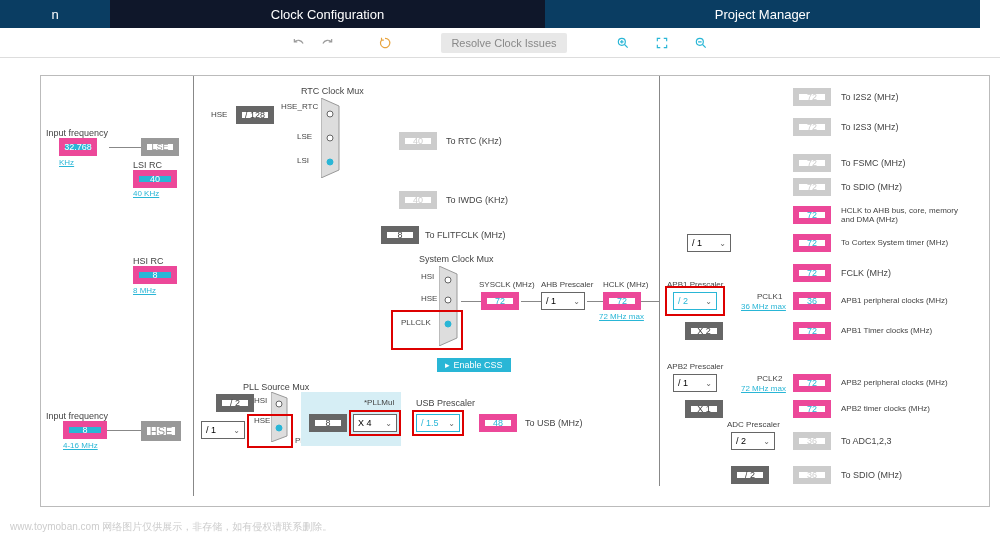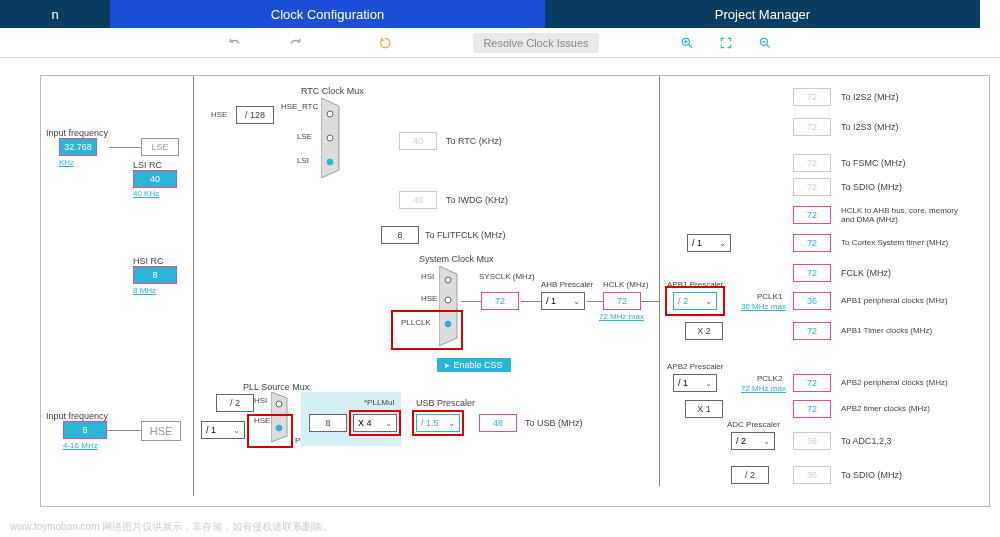--- a/index.html
+++ b/index.html
@@ -2,38 +2,38 @@
 <html><head>
 <meta charset="utf-8">
 <style>
 * { box-sizing: border-box; margin: 0; padding: 0; }
 body { font-family: Arial, sans-serif; font-size: 10px; background: #fff; width: 1000px; height: 537px; overflow: hidden; position: relative; }
 
 
 .topbar { display: flex; height: 28px; }
 .tab { display: flex; align-items: center; justify-content: center; color: #fff; font-size: 13px; }
 .tab-left { background: #0a3d62; width: 110px; }
-.tab-clock { background: #1d4ed8; flex: 1; }
+.tab-clock { background: #0f172a; flex: 1; }
 .tab-project { background: #0a3d62; flex: 1; }
 .tab-right { background: #fff; width: 20px; }
 
 
-.toolbar { height: 30px; display: flex; align-items: center; justify-content: center; gap: 36px; border-bottom: 1px solid #ddd; }
+.toolbar { height: 30px; display: flex; align-items: center; justify-content: center; gap: 4px; border-bottom: 1px solid #ddd; }
 .tbtn { width: 24px; height: 24px; display: flex; align-items: center; justify-content: center; color: #999; cursor: pointer; }
 .tbtn svg { width: 14px; height: 14px; }
 .resolve-btn { background: #e8e8e8; color: #888; padding: 4px 10px; border-radius: 2px; font-size: 11px; }
 .zoom-group { display: flex; gap: 15px; margin-left: 40px; }
 .zoom-btn { color: #29b6d6; }
 
 
 .canvas { position: absolute; left: 40px; top: 75px; right: 10px; bottom: 30px; border: 1px solid #bbb; background: #fff; }
 .node { position: absolute; font-size: 9px; }
 
 
-.vbox { border: 1px solid #ec4899; background: #fff; color: #29b6d6; min-width: 38px; height: 18px; display: flex; align-items: center; justify-content: center; font-size: 9px; }
+.vbox { border: 6px solid #ec4899; background: #fff; color: #29b6d6; min-width: 38px; height: 18px; display: flex; align-items: center; justify-content: center; font-size: 9px; }
 .vbox-blue { background: #29b6d6; color: #fff; }
 .vbox-gray { border-color: #999; color: #999; }
 .vbox-disabled { border-color: #ccc; color: #ccc; }
 .vbox-static { border-color: #666; color: #444; }
 .vbox-input { border-color: #666; color: #444; background: #fff; }
 
 
 .dd { border: 1px solid #666; background: #fff; min-width: 44px; height: 18px; display: flex; align-items: center; padding: 0 4px; font-size: 9px; justify-content: space-between; }
 .dd-blue { border-color: #29b6d6; color: #29b6d6; }
 .chev { font-size: 8px; color: #666; }
@@ -194,21 +194,21 @@
 
   <div class="lbl" style="left:375px;top:322px">USB Prescaler</div>
   <div class="node dd dd-blue" style="left:375px;top:338px;width:44px">
       <span>/ 1.5</span>
       <span class="chev">⌄</span>
     </div>
   <div class="red-box" style="left:371px;top:334px;width:52px;height:26px"></div>
   <div class="node vbox" style="left:438px;top:338px;width:38px">48</div>
   <div class="lbl" style="left:484px;top:342px">To USB (MHz)</div>
 
-  <div class="lbl lbl-small" style="left:438px;top:196px">SYSCLK (MHz)</div>
+  <div class="lbl lbl-small" style="left:438px;top:204px">SYSCLK (MHz)</div>
   <div class="node vbox" style="left:440px;top:216px;width:38px">72</div>
 
   <div class="lbl lbl-small" style="left:500px;top:204px">AHB Prescaler</div>
   <div class="node dd" style="left:500px;top:216px;width:44px">
       <span>/ 1</span>
       <span class="chev">⌄</span>
     </div>
   <div class="lbl lbl-small" style="left:562px;top:204px">HCLK (MHz)</div>
   <div class="node vbox" style="left:562px;top:216px;width:38px">72</div>
   <div class="lbl lbl-blue lbl-small" style="left:558px;top:236px">72 MHz max</div>

